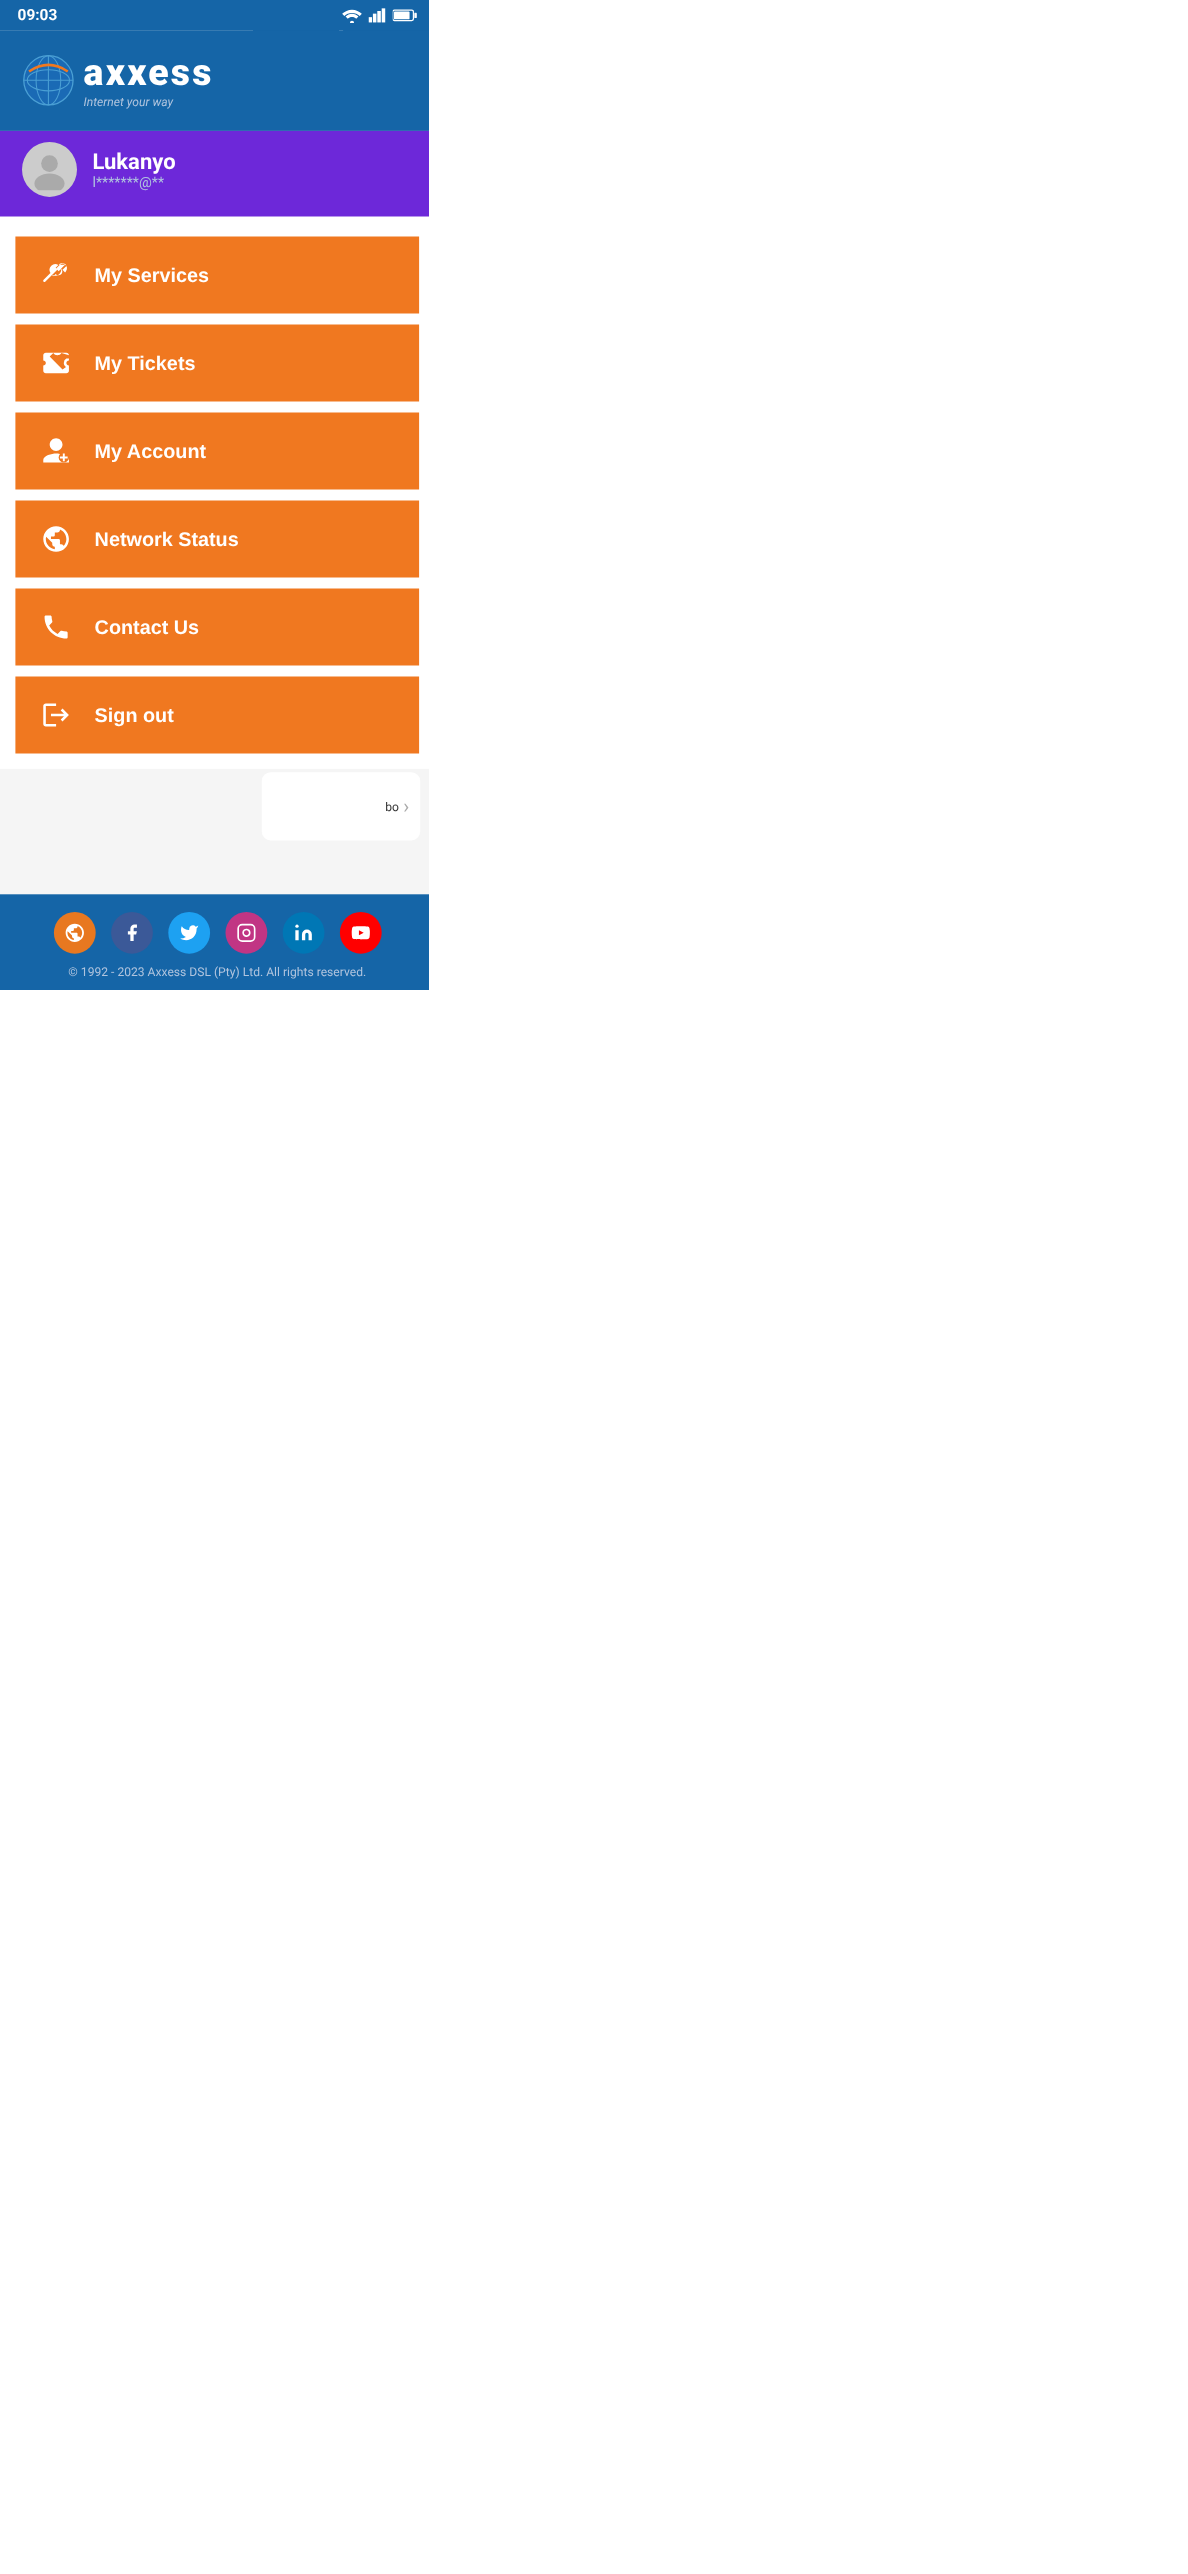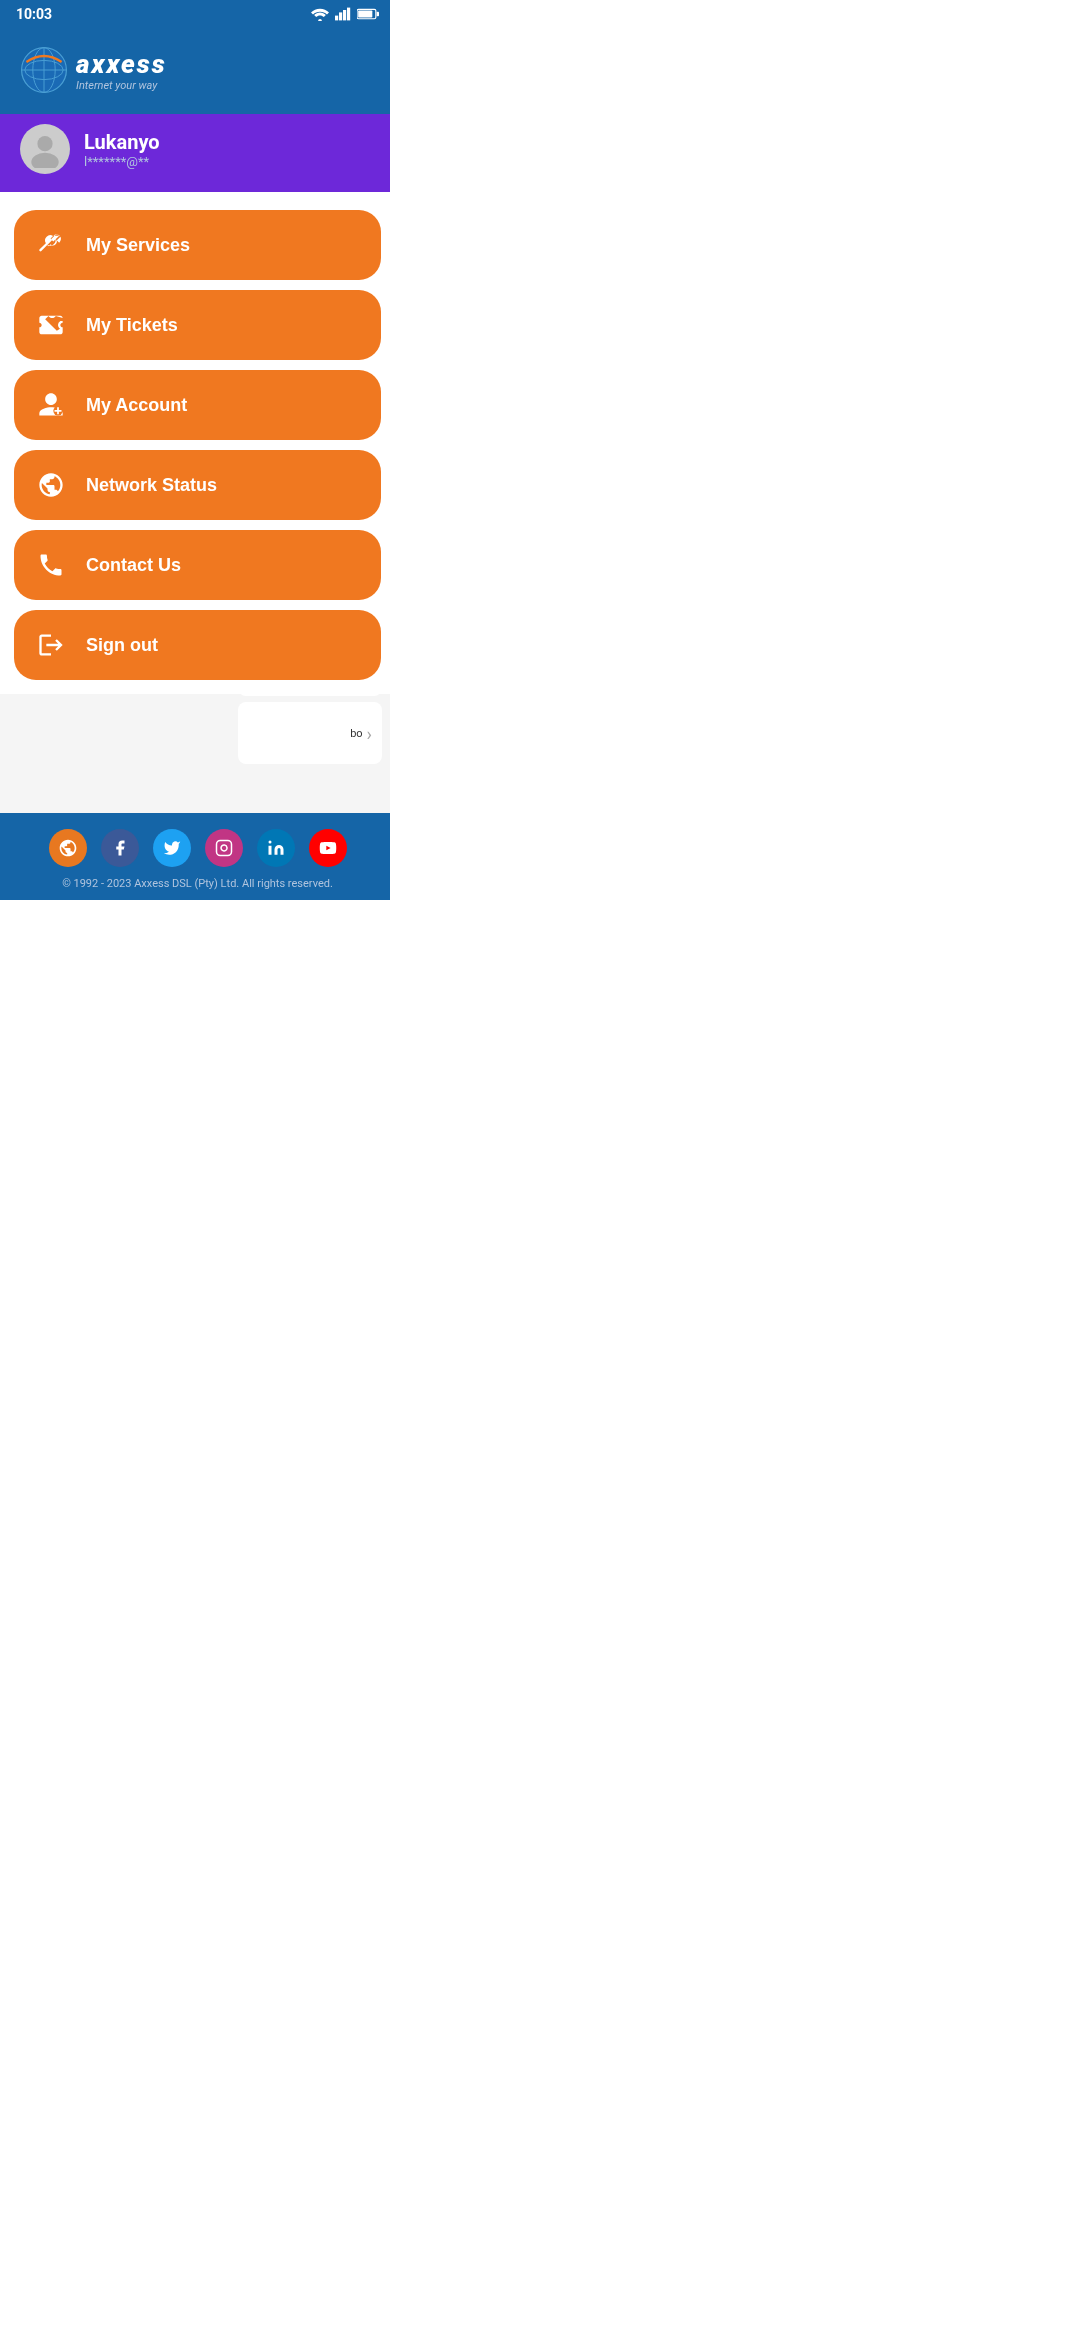--- a/index.html
+++ b/index.html
@@ -96,21 +96,21 @@
       background: #fff;
       padding: 18px 14px 14px 14px;
       display: flex;
       flex-direction: column;
       gap: 10px;
     }
 
     .menu-btn {
       background: #f07820;
       border: none;
-      border-radius: 22px;
+      border-radius: 0;
       color: white;
       font-size: 18px;
       font-weight: 600;
       padding: 18px 20px;
       display: flex;
       align-items: center;
       gap: 18px;
       cursor: pointer;
       width: 100%;
       text-align: left;
@@ -269,21 +269,21 @@
     </div>
     <div class="bg-item">
       <span style="font-size:11px; color:#333; margin-right:4px;">bo</span>
       <span class="chevron-right">›</span>
     </div>
   </div>
 
   <div class="drawer">
 
     <div class="status-bar">
-      <span>10:03</span>
+      <span>09:03</span>
       <div class="icons">
 
         <svg width="18" height="14" viewBox="0 0 24 18" fill="white">
           <path d="M12 6C8.4 6 5.1 7.4 2.7 9.7L0 7C3.1 4 7.3 2 12 2s8.9 2 12 5l-2.7 2.7C18.9 7.4 15.6 6 12 6z"></path>
           <path d="M12 11c-2 0-3.8.8-5.1 2.1L4.2 10.4C6.2 8.4 9 7 12 7s5.8 1.4 7.8 3.4l-2.7 2.7C15.8 11.8 14 11 12 11z"></path>
           <circle cx="12" cy="18" r="2.5"></circle>
         </svg>
 
         <svg width="16" height="14" viewBox="0 0 20 16" fill="white">
           <rect x="0" y="10" width="4" height="6"></rect>
@@ -307,21 +307,21 @@
           <circle cx="30" cy="30" r="28" fill="#1a6ab5" stroke="#4a9fd4" stroke-width="1.5"></circle>
 
           <ellipse cx="30" cy="30" rx="14" ry="28" fill="none" stroke="#4a9fd4" stroke-width="1.2"></ellipse>
           <ellipse cx="30" cy="30" rx="24" ry="12" fill="none" stroke="#4a9fd4" stroke-width="1.2"></ellipse>
           <line x1="2" y1="30" x2="58" y2="30" stroke="#4a9fd4" stroke-width="1.2"></line>
           <line x1="30" y1="2" x2="30" y2="58" stroke="#4a9fd4" stroke-width="1.2"></line>
 
           <path d="M 8 20 Q 30 5 52 20" fill="none" stroke="#f07820" stroke-width="3"></path>
         </svg>
         <div class="logo-area">
-          <span style="color:white; font-size:26px; font-weight:900; letter-spacing:2px;font-style:italic;">axxess</span>
+          <span style="color:white; font-size:34px; font-weight:900; letter-spacing:2px;">axxess</span>
           <span style="color:#b0c4de; font-size:11px; font-style:italic;">Internet your way</span>
         </div>
       </div>
     </div>
 
     <div class="user-section">
       <div class="avatar">
         <svg viewBox="0 0 50 50" fill="#888">
           <circle cx="25" cy="18" r="10" fill="#aaa"></circle>
           <ellipse cx="25" cy="42" rx="18" ry="12" fill="#aaa"></ellipse>

